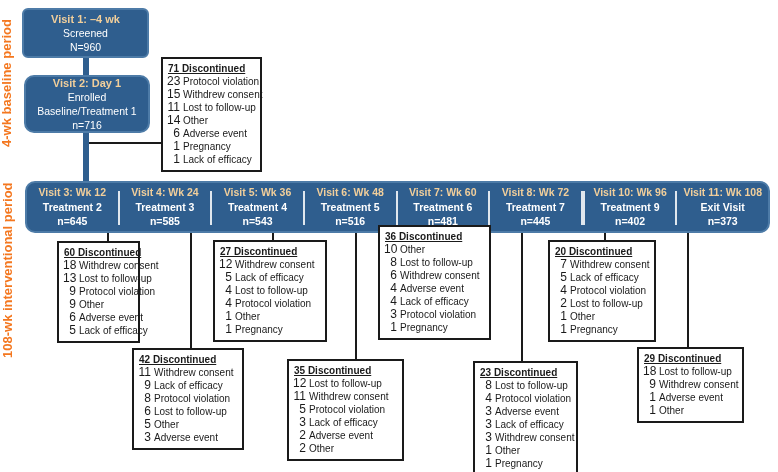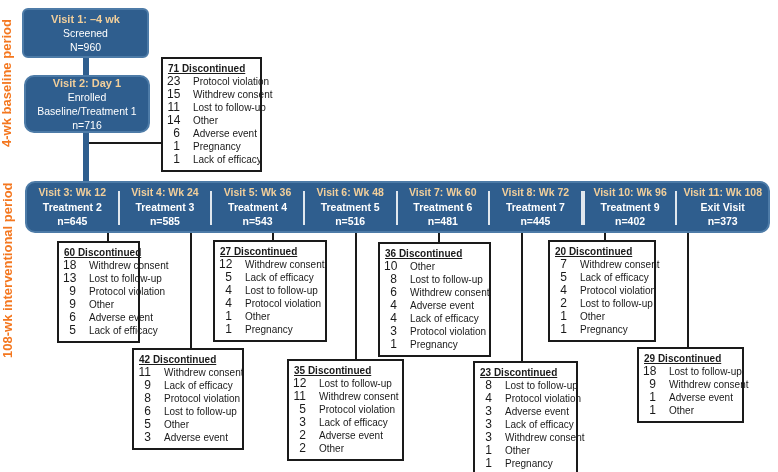--- a/index.html
+++ b/index.html
@@ -35,21 +35,21 @@
   .disc{
     position:absolute;background:#ffffff;border:2px solid #1a1a1a;
     padding:3px 4px 4px 4px;z-index:3;box-sizing:border-box;
   }
   .disc-header{
     font-size:10px;font-weight:bold;text-decoration:underline;
     line-height:13px;white-space:nowrap;margin-left:1px;
   }
   .disc-item{display:flex;flex-direction:row;line-height:13px;white-space:nowrap;}
   .disc-item .num{width:13px;text-align:right;font-size:12px;flex:0 0 auto;}
-  .disc-item .lbl{font-size:10px;margin-left:13px;}
+  .disc-item .lbl{font-size:10px;margin-left:3px;}
 </style>
 </head>
 <body>
 
 <div class="canvas">
 
   <div class="side-label" style="left:-67px;top:74px;width:150px;height:18px;">4-wk baseline period</div>
   <div class="side-label" style="left:-76px;top:264px;width:170px;height:18px;">108-wk interventional period</div>
 
   <div class="trunk" style="left:83px;top:30px;width:6px;height:155px;"></div>
@@ -265,21 +265,21 @@
     <div class="disc-item">
         <span class="num">2</span>
         <span class="lbl">Adverse event</span>
       </div>
     <div class="disc-item">
         <span class="num">2</span>
         <span class="lbl">Other</span>
       </div>
   </div>
 
-  <div class="disc" style="left:378px;top:242px;width:113px;">
+  <div class="disc" style="left:378px;top:225px;width:113px;">
     <div class="disc-header">36 Discontinued</div>
     <div class="disc-item">
         <span class="num">10</span>
         <span class="lbl">Other</span>
       </div>
     <div class="disc-item">
         <span class="num">8</span>
         <span class="lbl">Lost to follow-up</span>
       </div>
     <div class="disc-item">

